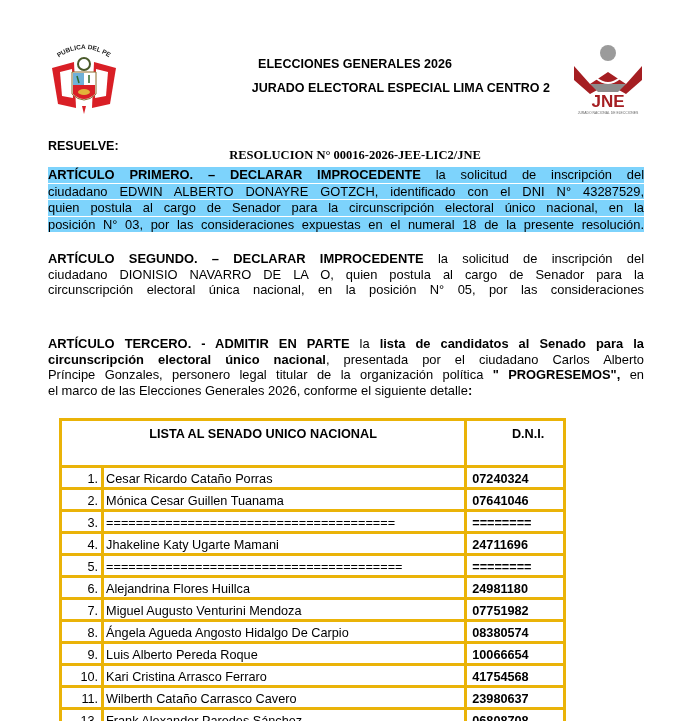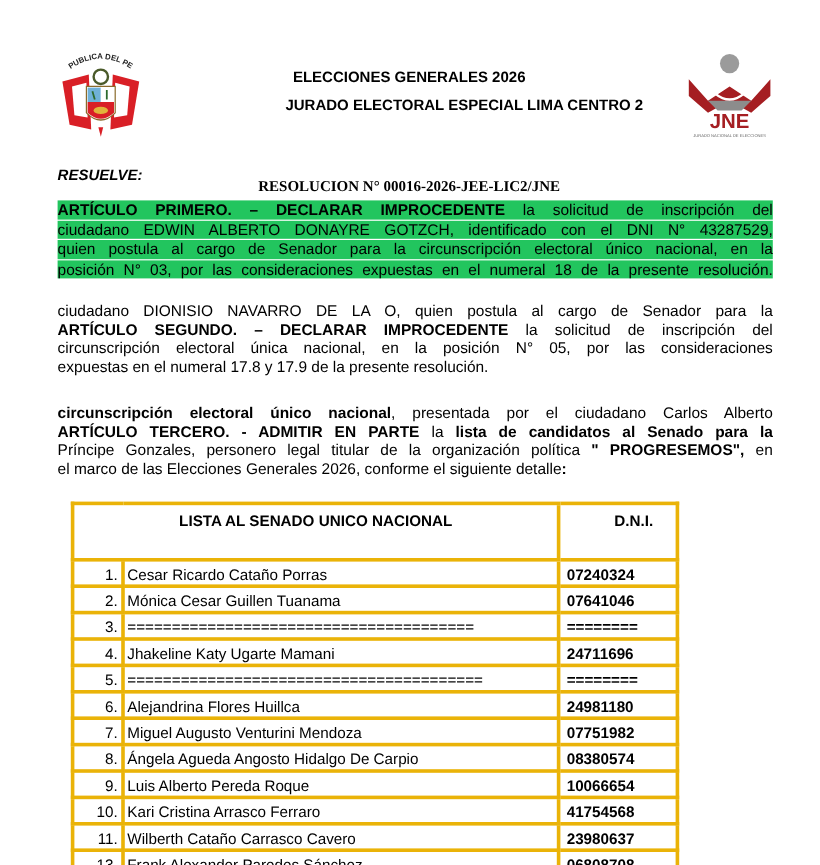--- a/index.html
+++ b/index.html
@@ -3,34 +3,34 @@
   <meta charset="utf-8">
   <style>
     html, body { margin: 0; padding: 0; background: #ffffff; }
     body { width: 683px; height: 721px; overflow: hidden; position: relative;
       font-family: "Liberation Sans", sans-serif; color: #000; }
     .page { position: absolute; left: 0; top: 0; width: 683px; height: 721px; background: #fff; }
 
     
     .logo-left { position: absolute; left: 44px; top: 38px; width: 80px; height: 80px; }
     .logo-right { position: absolute; left: 570px; top: 44px; width: 76px; height: 72px; }
-    .hdr { position: absolute; left: 146px; width: 390px; text-align: center; font-weight: bold; }
+    .hdr { position: absolute; left: 160px; width: 390px; text-align: center; font-weight: bold; }
     .hdr1 { top: 57px; font-size: 12.5px; }
     .hdr2 { top: 81px; font-size: 12.5px; text-align: right; }
     .hdr3 { top: 104px; font-size: 12.5px; font-family: "Liberation Serif", serif; margin-top: 44px; }
 
-    .resuelve { position: absolute; left: 48px; top: 139px; font-size: 12.5px; font-weight: bold; font-style: italic; }
+    .resuelve { position: absolute; left: 48px; top: 139px; font-size: 12.5px; font-weight: bold; }
 
     .para { position: absolute; left: 48px; width: 596px; font-size: 12.9px; line-height: 15.6px; text-align: justify; }
     .para .ln { display: block; white-space: nowrap; text-align-last: justify; text-align: justify; }
     .para .ln.last { text-align-last: left; }
     .p1 { top: 167px; }
     .p2 { top: 251px; }
     .p3 { top: 336px; }
-    .hl { background: #22c55e; }
+    .hl { background: #7dd3fc; }
     .p1 .ln { margin-bottom: 1px; }
     b { font-weight: bold; }
 
     
     .tbl { position: absolute; left: 59px; top: 418px; width: 507px; border-collapse: collapse; font-size: 12.7px; }
     .tbl td, .tbl th { border: 3px solid #eab308; padding: 0; height: 19px; line-height: 15px; vertical-align: bottom; }
     .tbl th { font-weight: bold; height: 38px; vertical-align: top; padding-top: 6px; }
     .tbl th.h-name { text-align: center; }
     .tbl th.h-dni { text-align: center; padding-left: 26px; }
     .tbl td.num { width: 45px; text-align: right; padding-right: 3px; }
@@ -81,29 +81,28 @@
   <div class="resuelve">RESUELVE:</div>
 
   <div class="para p1">
     <span class="ln hl"><b>ARTÍCULO PRIMERO. – DECLARAR IMPROCEDENTE</b><span> la solicitud de inscripción del</span></span>
     <span class="ln hl">ciudadano EDWIN ALBERTO DONAYRE GOTZCH, identificado con el DNI N° 43287529,</span>
     <span class="ln hl">quien postula al cargo de Senador para la circunscripción electoral único nacional, en la</span>
     <span class="ln hl">posición N° 03, por las consideraciones expuestas en el numeral 18 de la presente resolución.</span>
   </div>
 
   <div class="para p2">
+    <span class="ln"><b>ARTÍCULO SEGUNDO. – DECLARAR IMPROCEDENTE</b><span> la solicitud de inscripción del</span></span>
     <span class="ln">ciudadano DIONISIO NAVARRO DE LA O, quien postula al cargo de Senador para la</span>
-    <span class="ln"><b>ARTÍCULO SEGUNDO. – DECLARAR IMPROCEDENTE</b><span> la solicitud de inscripción del</span></span>
     <span class="ln">circunscripción electoral única nacional, en la posición N° 05, por las consideraciones</span>
-    <span class="ln last">expuestas en el numeral 17.8 y 17.9 de la presente resolución.</span>
   </div>
 
   <div class="para p3">
+    <span class="ln"><b>ARTÍCULO TERCERO. - ADMITIR EN PARTE</b><span> la </span><b>lista de candidatos al Senado para la</b></span>
     <span class="ln"><b>circunscripción electoral único nacional</b><span>, presentada por el ciudadano Carlos Alberto</span></span>
-    <span class="ln"><b>ARTÍCULO TERCERO. - ADMITIR EN PARTE</b><span> la </span><b>lista de candidatos al Senado para la</b></span>
     <span class="ln"><span>Príncipe Gonzales, personero legal titular de la organización política </span><b>" PROGRESEMOS",</b><span> en</span></span>
     <span class="ln last"><span>el marco de las Elecciones Generales 2026, conforme el siguiente detalle</span><b>:</b></span>
   </div>
 
   <table class="tbl">
     <thead>
       <tr class="hdrrow">
         <th class="h-name" colspan="2">LISTA AL SENADO UNICO NACIONAL</th>
         <th class="h-dni">D.N.I.</th>
       </tr>

